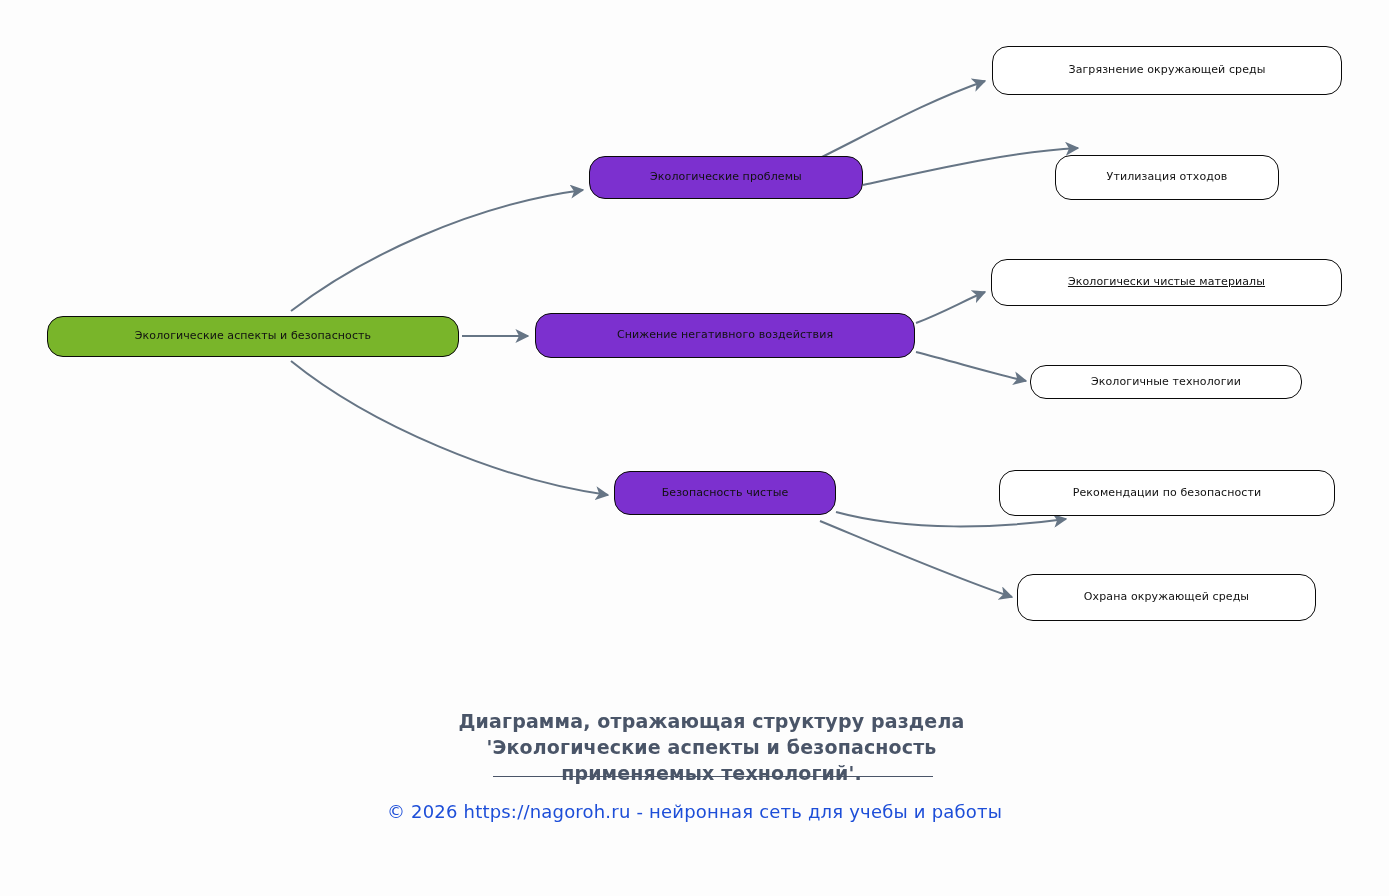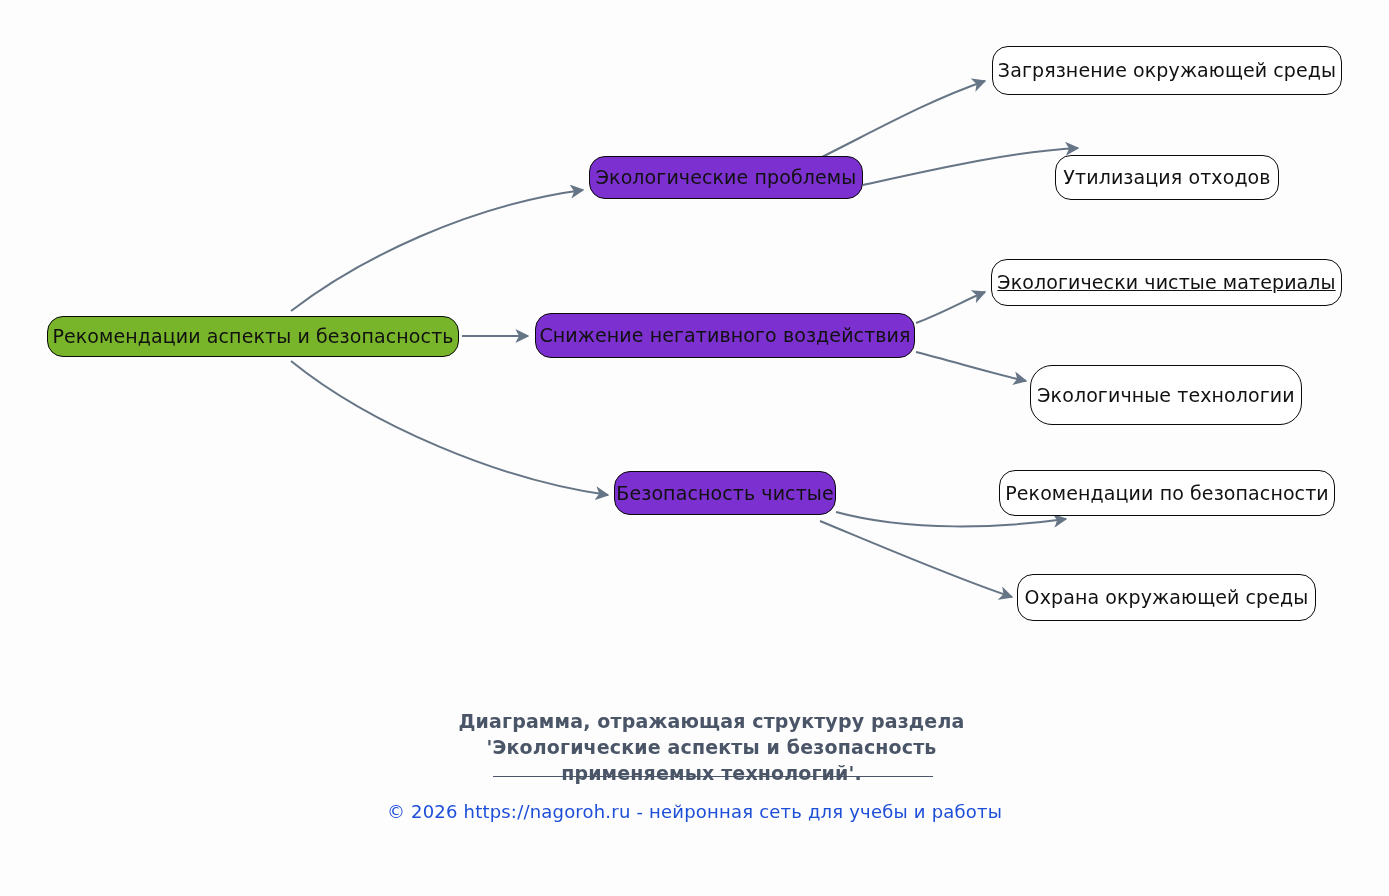--- a/index.html
+++ b/index.html
@@ -27,21 +27,21 @@
     pointer-events: none;
   }
   .node {
     position: absolute;
     box-sizing: border-box;
     display: flex;
     align-items: center;
     justify-content: center;
     border: 1.6px solid #0a0a0a;
     border-radius: 14px;
-    font-size: 19px;
+    font-size: 11px;
     line-height: 1.1;
     color: #111111;
     white-space: nowrap;
     letter-spacing: 0.1px;
     z-index: 2;
     text-align: center;
   }
   .node.root {
     background: #79b52a;
     border-radius: 16px;
@@ -105,21 +105,21 @@
     <path d="M 916,323 C 945,312 965,300 985,292" fill="none" stroke="#667585" stroke-width="2" marker-end="url(#arrow)"></path>
 
     <path d="M 916,352 C 955,362 995,374 1026,381" fill="none" stroke="#667585" stroke-width="2" marker-end="url(#arrow)"></path>
 
     <path d="M 836,512 C 910,532 1000,528 1066,519" fill="none" stroke="#667585" stroke-width="2" marker-end="url(#arrow)"></path>
 
     <path d="M 820,521 C 890,550 960,580 1012,597" fill="none" stroke="#667585" stroke-width="2" marker-end="url(#arrow)"></path>
   </svg>
 
   <div class="node root" style="left:47px; top:316px; width:412px; height:41px;">
-    <span>Рекомендации аспекты и безопасность</span>
+    <span>Экологические аспекты и безопасность</span>
   </div>
 
   <div class="node branch" style="left:589px; top:156px; width:274px; height:43px;">
     <span>Экологические проблемы</span>
   </div>
 
   <div class="node leaf" style="left:992px; top:46px; width:350px; height:49px;">
     <span>Загрязнение окружающей среды</span>
   </div>
 
@@ -128,21 +128,21 @@
   </div>
 
   <div class="node branch" style="left:535px; top:313px; width:380px; height:45px;">
     <span>Снижение негативного воздействия</span>
   </div>
 
   <div class="node leaf" style="left:991px; top:259px; width:351px; height:47px;text-decoration:underline;">
     <span>Экологически чистые материалы</span>
   </div>
 
-  <div class="node leaf" style="left:1030px; top:365px; width:272px; height:60px;border-radius:22px;">
+  <div class="node leaf" style="left:1030px; top:365px; width:272px; height:34px;">
     <span>Экологичные технологии</span>
   </div>
 
   <div class="node branch" style="left:614px; top:471px; width:222px; height:44px;">
     <span>Безопасность чистые</span>
   </div>
 
   <div class="node leaf" style="left:1017px; top:574px; width:299px; height:47px;">
     <span>Охрана окружающей среды</span>
   </div>

